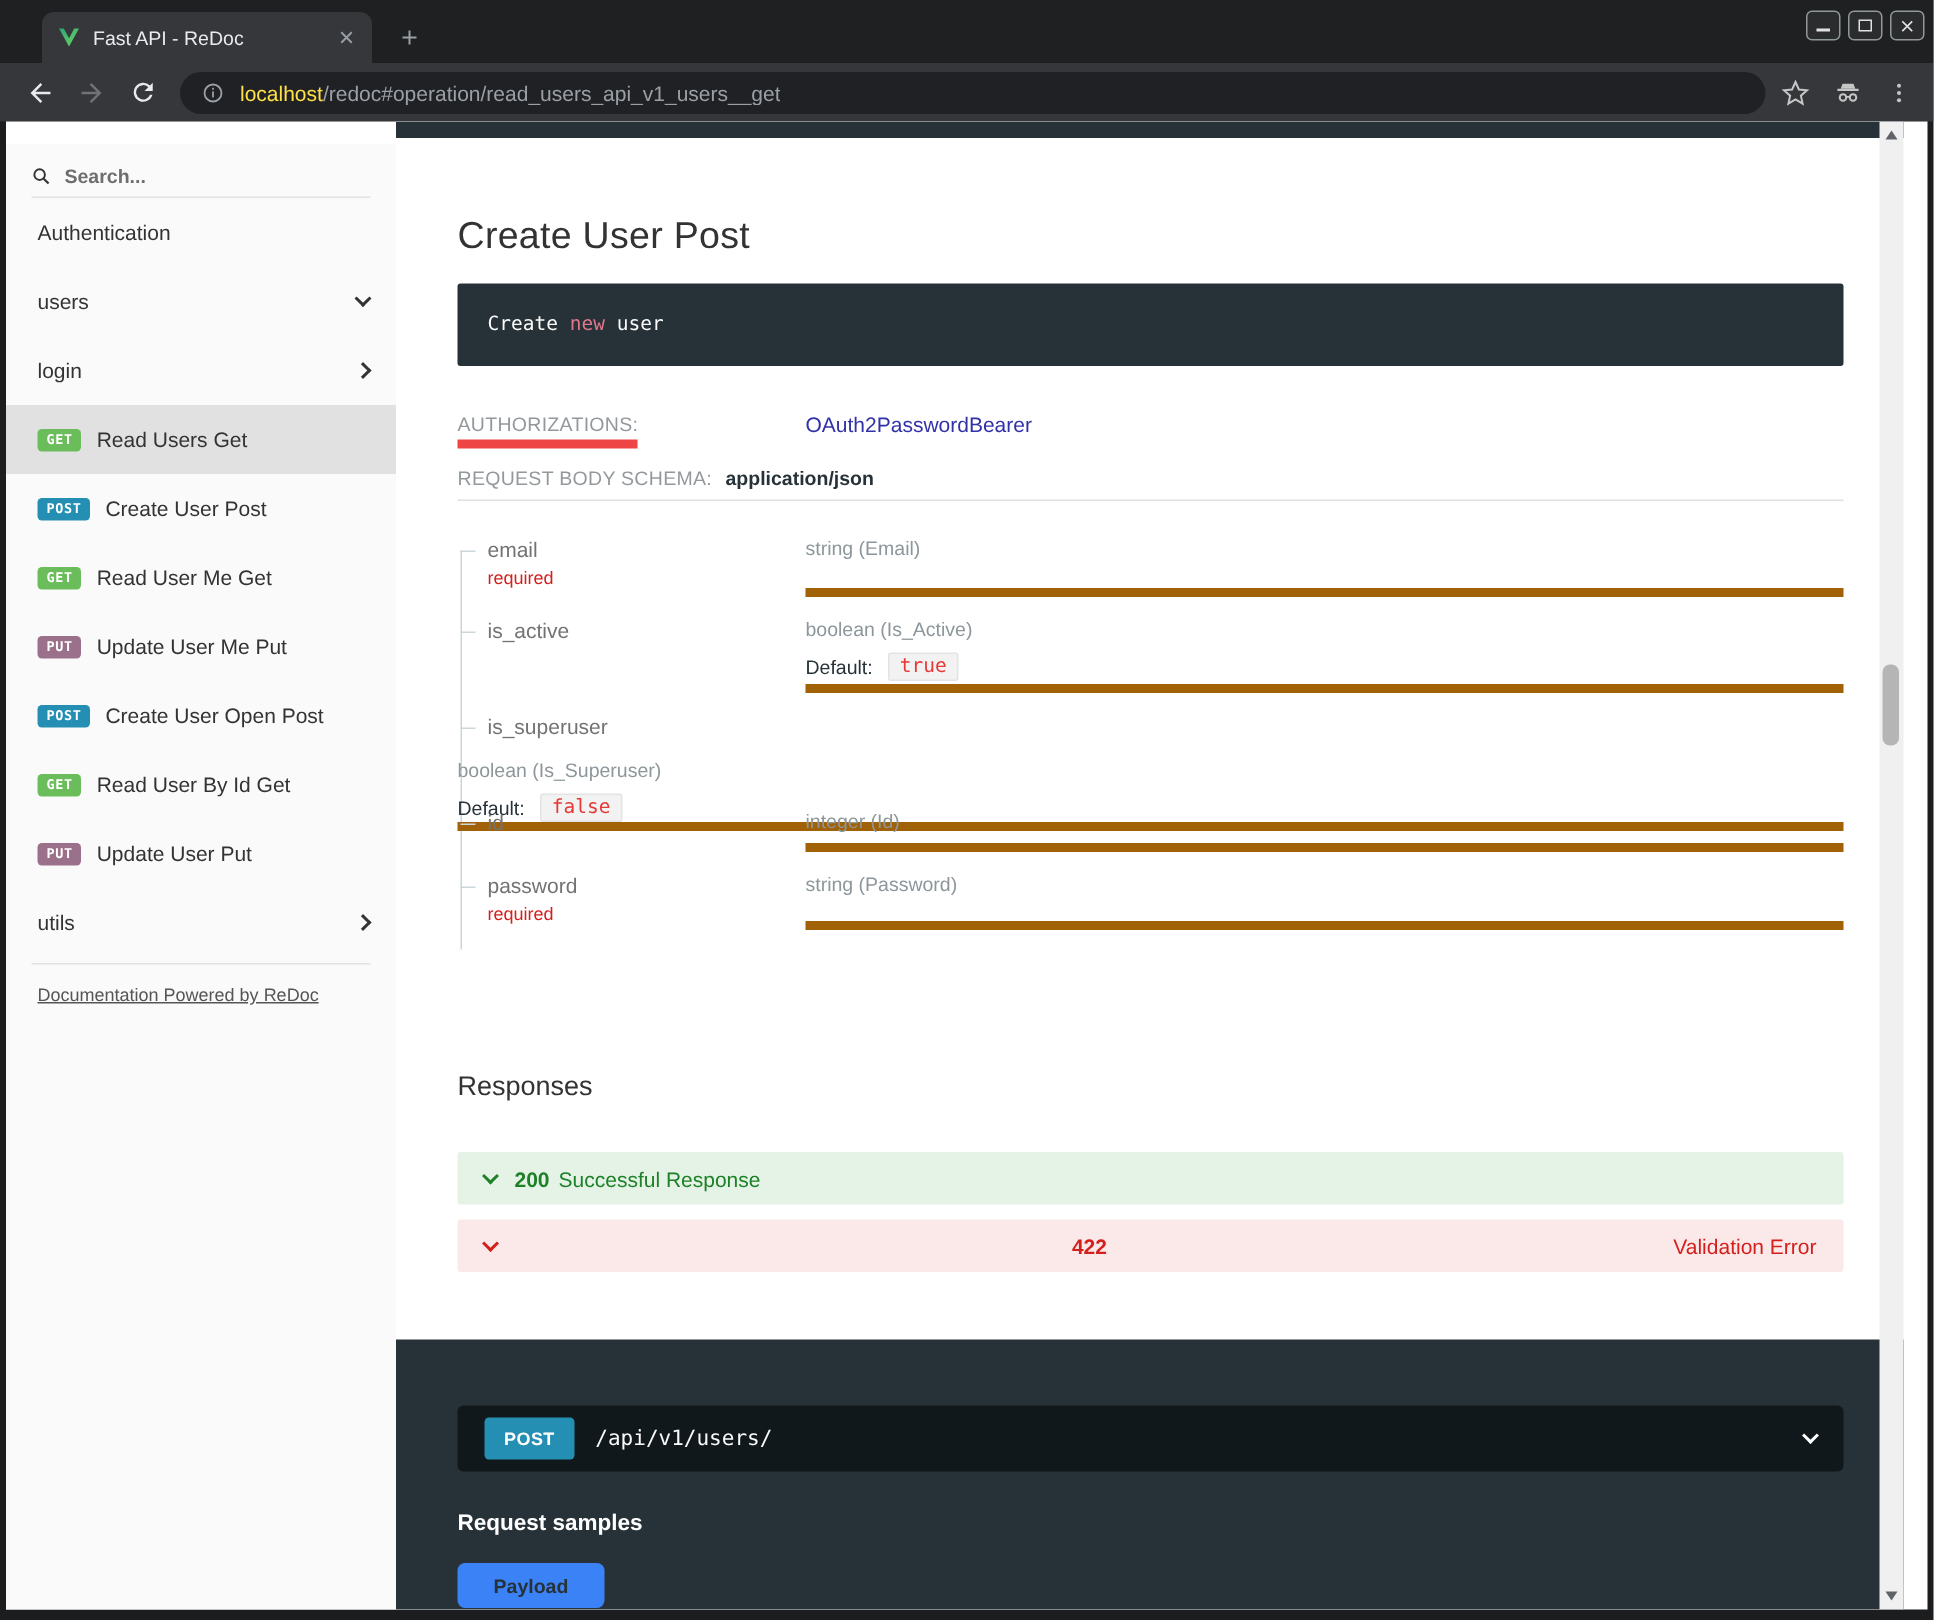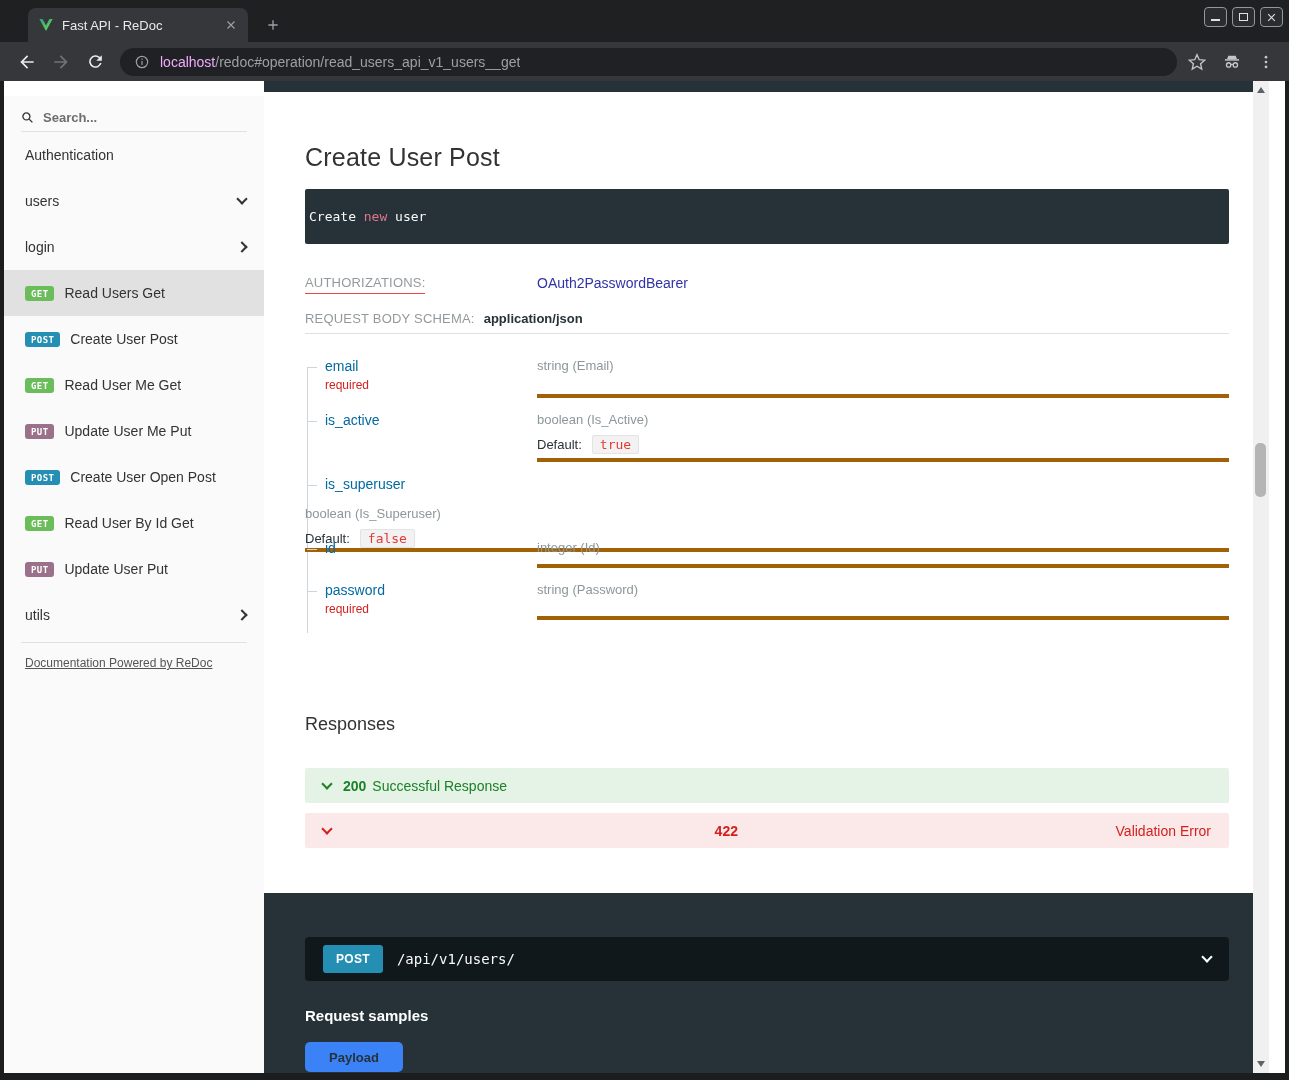--- a/index.html
+++ b/index.html
@@ -19,21 +19,21 @@
             display:flex; align-items:center; justify-content:center; }
   .glyph-min { width:9px; border-bottom:2px solid #dfe1e2; margin-top:6px; }
   .glyph-max { width:9px; height:8px; border:1.5px solid #dfe1e2; }
 
   .toolbar { position:absolute; top:42px; left:0; width:1289px; height:39px; background:#35373b;
              display:flex; align-items:center; padding:0 10px; }
   .navbtn { width:28px; height:28px; display:flex; align-items:center; justify-content:center; margin:0 3px; }
   .addr { flex:1; height:28px; background:#202124; border-radius:14px; margin:0 10px 0 8px;
           display:flex; align-items:center; padding:0 14px; }
   .addr-text { font-size:14px; margin-left:10px; white-space:nowrap; overflow:hidden; }
-  .addr-host { color:#f0abfc; }
+  .addr-host { color:#fde047; }
   .addr-path { color:#9aa0a6; }
   .tool-icons { display:flex; align-items:center; gap:14px; margin-right:4px; }
 
   
   .page { position:absolute; left:4px; top:81px; width:1281px; height:992px; background:#ffffff; overflow:hidden; }
 
   
   .sidebar { position:absolute; left:0; top:15px; width:260px; height:992px; background:#fafafa; }
   .search-row { position:absolute; left:17px; top:8px; width:226px; height:28px;
                 border-bottom:1px solid #e1e1e1; display:flex; align-items:center; }
@@ -54,41 +54,41 @@
   .side-footer { position:absolute; left:21px; top:560px; font-size:12px; color:#555555;
                  text-decoration:underline; cursor:pointer; }
 
   
   .content { position:absolute; left:260px; top:0; width:1005px; height:992px; background:#ffffff; }
   .top-strip { position:absolute; left:0; top:0; width:1005px; height:11px; background:#263238; }
   .col { position:absolute; left:41px; width:924px; }
 
   h1.op-title { top:62px; font-size:25px; font-weight:400; color:#333333; letter-spacing:.2px; position:absolute; left:41px; }
   .descr { top:108px; height:55px; background:#263238; border-radius:2px; display:flex; align-items:center;
-           padding:0 4px; font-family:"DejaVu Sans Mono",monospace; font-size:13px; color:#fafafa; }
+           padding:0 20px; font-family:"DejaVu Sans Mono",monospace; font-size:13px; color:#fafafa; }
   .descr .hl { color:#e0758c; }
 
   .auth-row { top:194px; display:flex; align-items:flex-start; }
   .mini-label { font-size:13px; color:rgba(38,50,56,0.5); letter-spacing:.2px; }
   .auth-label { width:232px; }
-  .auth-label span { border-bottom:1px solid #ef4444; padding-bottom:3px; display:inline-block; }
+  .auth-label span { border-bottom:6px solid #ef4444; padding-bottom:3px; display:inline-block; }
   .auth-link { font-size:14px; color:#3232a8; cursor:pointer; }
   .body-row { top:230px; display:flex; align-items:baseline; }
   .body-value { font-size:13px; font-weight:bold; color:#263238; margin-left:9px; }
 
   .fields { top:252px; border-top:1px solid #e0e0e0; position:absolute; left:41px; width:924px; }
   .fields::before { content:""; position:absolute; left:2px; top:33px; height:266px; border-left:1px solid #ccd5d9; }
   .frow { display:flex; position:relative; }
   .frow .tick { position:absolute; left:2px; width:10px; border-top:1px solid #ccd5d9; top:23px; }
   .frow.pt24 .tick { top:33px; }
   .fleft { width:232px; padding:14px 10px 0 20px; }
   .frow.pt24 .fleft, .frow.pt24 .fright { padding-top:24px; }
-  .fname { font-size:14px; color:#0369a1; }
+  .fname { font-size:14px; color:#737373; }
   .freq { font-size:12px; color:#d41f1c; margin-top:4px; }
-  .fright { flex:1; padding-top:14px; border-bottom:4px solid #a16207; }
+  .fright { flex:1; padding-top:14px; border-bottom:6px solid #a16207; }
   .ftype { font-size:13px; color:#8d979b; }
   .fdef { margin-top:8px; font-size:13px; color:#263238; display:flex; align-items:center; }
   .fdef code { font-family:"DejaVu Sans Mono",monospace; font-size:13px; color:#e53935; background:#f2f2f2;
                border:1px solid #e3e3e3; border-radius:2px; padding:1px 7px; margin-left:10px; }
 
   h2.resp-title { top:633px; font-size:18px; font-weight:500; color:#333333; position:absolute; left:41px; }
   .resp-list { top:687px; position:absolute; left:41px; width:924px; }
   .resp { height:35px; border-radius:2px; display:flex; align-items:center; padding:0 18px; margin-bottom:10px;
           font-size:14px; cursor:pointer; }
   .resp.success { background:#e4f3e6; color:#1d8127; }

